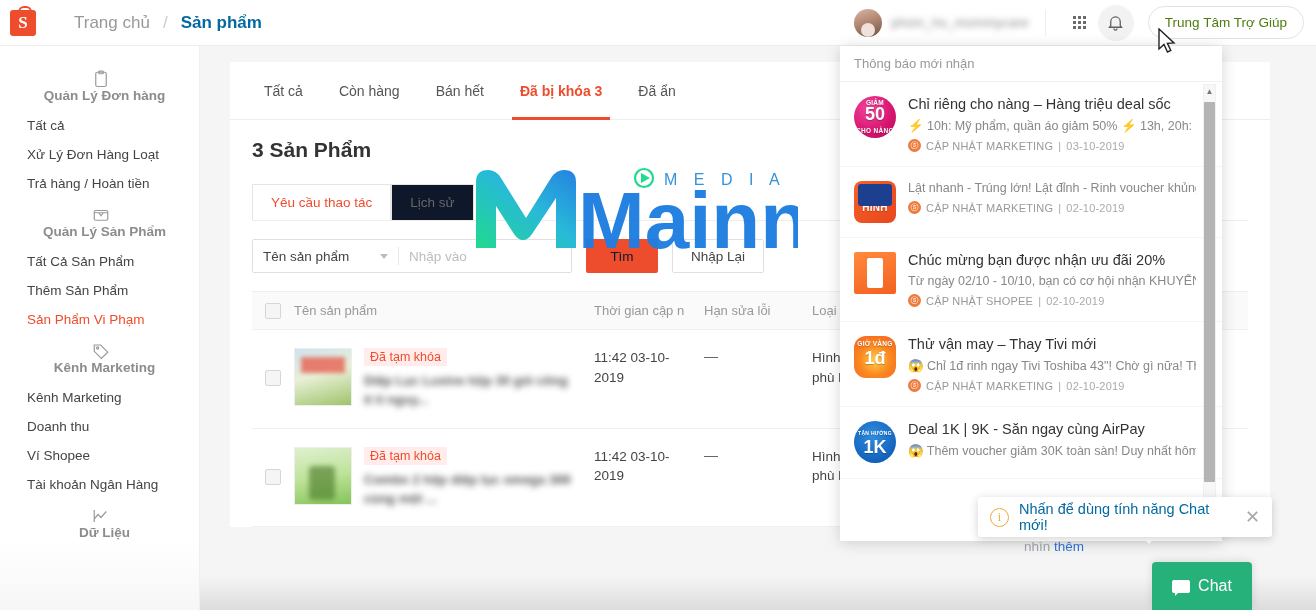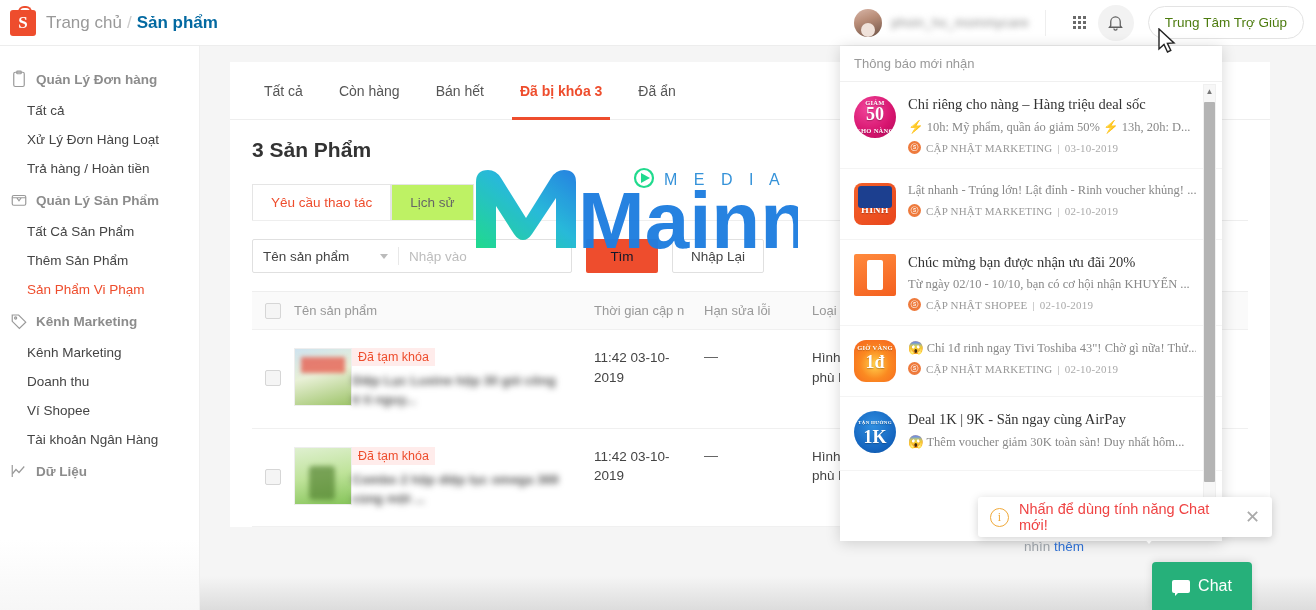--- a/index.html
+++ b/index.html
@@ -26,21 +26,21 @@
   .shopee-logo:before {
     content: ""; position: absolute; left: 8px; top: -4px; width: 10px; height: 8px;
     border: 2px solid #ee4d2d; border-bottom: none;
     border-radius: 6px 6px 0 0;
   }
   .shopee-logo span {
     position: absolute; inset: 0; color: #fff; font-size: 17px; font-weight: bold;
     display: flex; align-items: center; justify-content: center;
     font-family: "Liberation Serif", serif; line-height: 1;
   }
-  .breadcrumb { font-size: 17px; color: #999; display: flex; align-items: flex-start; gap: 5px; }
+  .breadcrumb { font-size: 17px; color: #999; display: flex; align-items: flex-start; gap: 13px; margin-left: 28px; }
   .breadcrumb .crumb-cur { color: #0369a1; font-weight: bold; }
   .breadcrumb .sep { color: #ccc; }
 
   .top-right { margin-left: auto; display: flex; align-items: center; height: 100%; }
   .avatar {
     width: 28px; height: 28px; border-radius: 50%; overflow: hidden;
     background: linear-gradient(160deg,#d8b6a8 0%,#b98d78 40%,#6d5246 100%);
     position: relative; filter: blur(0.4px);
   }
   .avatar:after {
@@ -67,21 +67,21 @@
     white-space: nowrap;
   }
   .cursor-arrow { position: absolute; left: 1157px; top: 28px; z-index: 60; pointer-events: none; }
 
   
   .sidebar {
     position: absolute; top: 46px; left: 0; width: 200px; height: 564px;
     background: #fff; border-right: 1px solid #efefef; padding-top: 16px;
     overflow: hidden;
   }
-  .nav-group { display: flex; align-items: center; padding: 8px 0 8px 10px; }
+  .nav-group { display: flex; align-items: center; padding: 8px 0 8px 10px; flex-direction: column; }
   .nav-group .gicon { width: 18px; height: 18px; margin-right: 8px; flex:0 0 auto; color:#9a9a9a; }
   .nav-group .glabel { font-size: 13.5px; color: #8c8c8c; font-weight: bold; }
   .nav-item { padding: 7px 0 7px 27px; font-size: 13.5px; color: #444; }
   .nav-item.sel { color: #ee4d2d; }
   .sidebar-fade {
     position: absolute; left: 0; bottom: 0; width: 200px; height: 70px;
     background: linear-gradient(to bottom, rgba(255,255,255,0) 0%, rgba(245,245,245,.85) 100%);
     pointer-events: none;
   }
 
@@ -100,21 +100,21 @@
   .tab.active:after {
     content:""; position:absolute; left:10px; right:10px; bottom:0; height:3px; background:#ee4d2d;
   }
 
   .panel { padding: 18px 22px 0 22px; position: relative; }
   .page-title { font-size: 21px; font-weight: bold; color: #333; margin-bottom: 22px; }
 
   .subtabs { display: flex; }
   .subtab {
     border: 1px solid #e5e5e5; padding: 10px 18px; font-size: 13.5px;
-    color: #666; background: #bef264; border-bottom: none;
+    color: #666; background: #0f172a; border-bottom: none;
   }
   .subtab.active { color: #ee4d2d; background: #fff; border-color: #e5e5e5; }
   .subtab-line { height: 1px; background: #eee; margin-bottom: 18px; }
 
   .filterbar { display: flex; align-items: center; gap: 14px; margin-bottom: 18px; }
   .select-input {
     display: flex; align-items: center; border: 1px solid #e0e0e0; border-radius: 2px;
     width: 320px; height: 34px; background: #fff;
   }
   .sel-part { width: 145px; padding: 0 10px; display:flex; align-items:center; justify-content: space-between; font-size: 13.5px; color:#444; }
@@ -138,21 +138,21 @@
     font-size: 13px; color: #999; border-bottom: 1px solid #f0f0f0;
   }
   .c-chk { width: 42px; display: flex; justify-content: center; flex: 0 0 auto; }
   .c-name { width: 300px; flex: 0 0 auto; }
   .c-time { width: 110px; flex: 0 0 auto; }
   .c-deadline { width: 108px; flex: 0 0 auto; }
   .c-type { width: 110px; flex: 0 0 auto; }
   .chk { width: 16px; height: 16px; border: 1px solid #d6d6d6; background: #f5f5f5; border-radius: 2px; }
   .trow { border-bottom: 1px solid #f0f0f0; padding: 18px 0; }
   .trow .c-chk { padding-top: 22px; }
-  .prod { display: flex; }
+  .prod { display: flex; gap: 12px; }
   .thumb { width: 58px; height: 58px; flex: 0 0 auto; border: 1px solid #eee; overflow: hidden; position: relative; }
   .thumb.t1 { background: linear-gradient(165deg,#cfe3ef 0%,#e8f0d6 45%,#9ec46a 100%); }
   .thumb.t1:after { content:""; position:absolute; left:6px; top:8px; right:6px; height:16px; background:#e8584a; opacity:.75; filter: blur(2px); }
   .thumb.t2 { background: linear-gradient(170deg,#dff0d0 0%,#bfe39a 50%,#86c45a 100%); }
   .thumb.t2:after { content:""; position:absolute; left:14px; top:18px; width:26px; height:34px; background:#4f7e2d; opacity:.65; filter: blur(2.5px); border-radius:4px; }
   .badge-lock {
     display: inline-block; background: #ffeceb; color: #ee4d2d;
     font-size: 12.5px; padding: 2px 6px; margin-bottom: 6px;
   }
   .pname { font-size: 13px; color: #555; filter: blur(3.4px); line-height: 1.45; max-width: 215px; font-weight:bold; }
@@ -168,21 +168,21 @@
   
   .notif {
     position: absolute; left: 840px; top: 46px; width: 382px; height: 495px;
     background: #fff; z-index: 40;
     box-shadow: 0 2px 14px rgba(0,0,0,.16);
   }
   .notif-head {
     height: 36px; display: flex; align-items: center; padding: 0 14px;
     font-size: 13px; color: #999; border-bottom: 1px solid #f0f0f0;
   }
-  .notif-list { height: 459px; overflow: hidden; position: relative; font-family: Liberation Serif, serif; }
+  .notif-list { height: 459px; overflow: hidden; position: relative; }
   .notif-item { display: flex; gap: 12px; padding: 14px 26px 14px 14px; border-bottom: 1px solid #f4f4f4; }
   .notif-thumb { width: 42px; height: 42px; flex: 0 0 auto; position: relative; overflow: hidden; }
   .nt-50 { border-radius: 50%; background: radial-gradient(circle at 35% 30%, #f2459b 0%, #d6146e 60%, #b00b58 100%); }
   .nt-lat { border-radius: 8px; background: linear-gradient(135deg,#f4612a 0%, #e8461c 100%); }
   .nt-lat:after { content:""; position:absolute; left:4px; top:3px; right:4px; height:22px; background:#1c3f8f; border-radius:3px; }
   .nt-phone { border-radius: 2px; background: linear-gradient(160deg,#ff8a3d 0%,#f4601f 100%); }
   .nt-phone:after { content:""; position:absolute; left:13px; top:6px; width:16px; height:30px; background:#fff; border-radius:2px; }
   .nt-1d { border-radius: 12px; background: radial-gradient(circle at 50% 58%, #ffd24d 0%, #fb8a21 45%, #f4601f 100%); }
   .nt-1k { border-radius: 50%; background: radial-gradient(circle at 45% 35%, #2f8ee0 0%, #1566c0 65%, #0c4e9b 100%); }
   .nt-label {
@@ -215,21 +215,21 @@
   .chat-toast {
     position: absolute; left: 978px; top: 497px; width: 294px; height: 40px;
     background: #fff; border-radius: 3px; box-shadow: 0 2px 10px rgba(0,0,0,.18);
     display: flex; align-items: center; padding: 0 12px; gap: 10px; z-index: 50;
   }
   .chat-toast .info-ic {
     width: 19px; height: 19px; border-radius: 50%; border: 1.5px solid #f0a93a;
     color: #f0a93a; font-size: 12px; display: flex; align-items: center; justify-content: center;
     flex: 0 0 auto; font-family: "Liberation Serif", serif;
   }
-  .chat-toast .t-txt { flex: 1; font-size: 14.5px; color: #ef4444; }
+  .chat-toast .t-txt { flex: 1; font-size: 14.5px; color: #0369a1; }
   .chat-toast .x-ic { color: #aaa; font-size: 18px; flex: 0 0 auto; }
   .toast-tail {
     position: absolute; left: 1142px; top: 536px; width: 14px; height: 8px; z-index: 49;
     background: #fff; clip-path: polygon(0 0, 100% 0, 50% 100%);
     filter: drop-shadow(0 2px 2px rgba(0,0,0,.08));
   }
   .chat-btn {
     position: absolute; left: 1152px; top: 562px; width: 100px; height: 48px;
     background: #26b07a; color: #fff; border-radius: 4px 4px 0 0;
     display: flex; align-items: center; justify-content: center; gap: 8px;
@@ -495,20 +495,21 @@
         </div>
       </div>
     </div>
 
     <div class="notif-item">
       <div class="notif-thumb nt-1d">
         <span class="nt-label nt-sm" style="top:4px">GIỜ VÀNG</span>
         <span class="nt-label nt-big" style="top:12px">1đ</span>
       </div>
       <div class="notif-body">
+        <div class="n-title">Thử vận may – Thay Tivi mới</div>
         <div class="n-desc">😱 Chỉ 1đ rinh ngay Tivi Toshiba 43"! Chờ gì nữa! Thử...</div>
         <div class="n-meta">
           <span class="tagdot">ⓢ</span>
           <span class="n-cat">CẬP NHẬT MARKETING</span>
           <span>|</span>
           <span>02-10-2019</span>
         </div>
       </div>
     </div>
 

